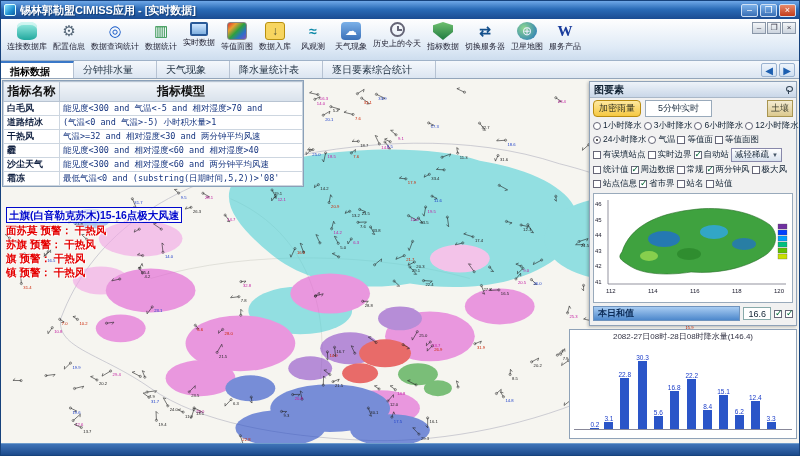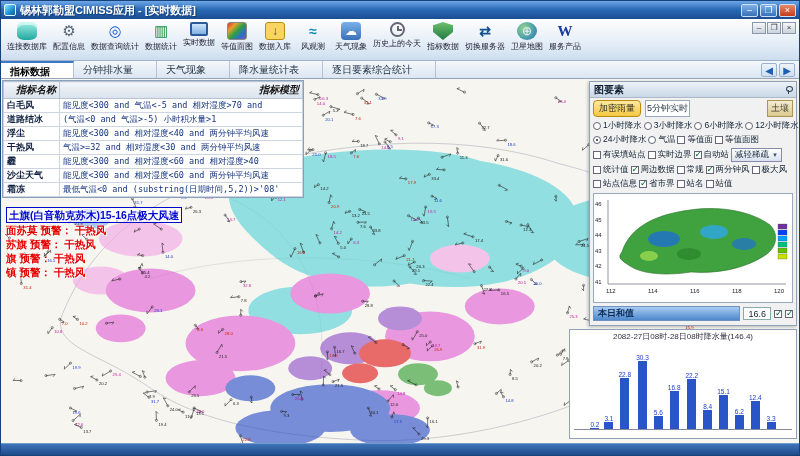--- a/index.html
+++ b/index.html
@@ -59,22 +59,22 @@
                border:1px solid #9ab2d0; background:linear-gradient(#eef4fb,#cfdff1); border-radius:2px; }
 
   
   .content { position:relative; flex:1; background:#f4f3ee; overflow:hidden; }
   #map-svg { position:absolute; inset:0; z-index:0; }
 
   
   .left-panel { position:absolute; left:1px; top:1px; width:302px; background:#fff;
                 border:1px solid #8aa0b8; z-index:2; font-size:9px; }
   .ind-table { width:100%; border-collapse:collapse; table-layout:fixed; }
-  .ind-table th { background:linear-gradient(#f2f5f9,#d9e2ec); border:1px solid #b8c4d2; font-size:10px;
-                  text-align:right; padding:1px 3px; color:#111;font-style:italic; }
+  .ind-table th { background:linear-gradient(#f2f5f9,#d9e2ec); border:1px solid #b8c4d2; font-size:12px;
+                  text-align:center; padding:1px 3px; color:#111; }
   .ind-table td { border:1px solid #cdd6e0; padding:0 3px; height:14px; white-space:nowrap; overflow:hidden; }
   .c-name { width:56px; font-weight:bold; color:#102040; }
   .c-model { font-family:"DejaVu Sans Mono",monospace; font-size:8.5px; color:#15347f; }
 
   
   .alerts { position:absolute; left:5px; top:128px; z-index:2; font-size:10.5px; line-height:14px;
             font-weight:bold; }
   .alert-line { text-shadow:0 0 2px #fff, 0 0 2px #fff, 1px 1px 1px #fff; white-space:nowrap; }
   .alert-line.blue { color:#0008cc; border:1px solid #0008cc; display:inline-block; padding:0 2px;
                      background:rgba(255,255,255,.55); }
@@ -84,21 +84,21 @@
   .right-panel { position:absolute; right:2px; top:2px; width:208px; z-index:3;
                  background:#f1f1f1; border:1px solid #8fa2b8; box-shadow:-1px 1px 3px rgba(0,0,0,.25); }
   .rp-header { height:16px; background:linear-gradient(#eef3f9,#c9d7e8); border-bottom:1px solid #aab8c8;
                display:flex; align-items:center; padding:0 4px; font-size:10px; font-weight:bold; color:#123; }
   .pin { margin-left:auto; width:7px; height:7px; position:relative; }
   .pin::before { content:""; position:absolute; left:1px; top:0; width:5px; height:4px; border:1px solid #345; border-radius:50%; }
   .pin::after { content:""; position:absolute; left:3px; top:4px; width:1px; height:4px; background:#345; }
   .rp-top { display:flex; align-items:center; gap:4px; padding:2px 3px; font-size:9px; }
   .btn-accent { background:linear-gradient(#ffe9a0,#f5c842); border:1px solid #b98c10; padding:1px 5px;
                 font-size:9px; color:#332; border-radius:4px; }
-  .fivemin { border:1px solid #9ab; background:#fff; padding:1px 1px; font-size:9px; color:#234; }
+  .fivemin { border:1px solid #9ab; background:#fff; padding:1px 12px; font-size:9px; color:#234; }
   .soil-tab { margin-left:auto; background:linear-gradient(#f4ecd2,#dcc98e); border:1px solid #a89550;
               padding:1px 3px; font-size:9px; color:#443; }
   .rp-row { display:flex; align-items:center; gap:2px; padding:1px 3px; font-size:8.5px; color:#123;
             flex-wrap:nowrap; white-space:nowrap; }
   .opt { display:inline-flex; align-items:center; gap:2px; }
   .chk,.rad { display:inline-block; width:8px; height:8px; border:1px solid #667; background:#fff;
               position:relative; flex:0 0 8px; }
   .rad { border-radius:50%; }
   .rad.on::after { content:""; position:absolute; inset:2px; background:#222; border-radius:50%; }
   .chk.on::after { content:"✓"; position:absolute; top:-3px; left:0px; font-size:9px; color:#063; }
@@ -1198,24 +1198,20 @@
         <tbody id="ind-rows">
             <tr>
               <td class="c-name">白毛风</td>
               <td class="c-model">能见度&lt;300 and 气温&lt;-5 and 相对湿度&gt;70 and</td>
             </tr>
             <tr>
               <td class="c-name">道路结冰</td>
               <td class="c-model">(气温&lt;0 and 气温&gt;-5) 小时积水量&gt;1</td>
             </tr>
             <tr>
-              <td class="c-name">浮尘</td>
-              <td class="c-model">能见度&lt;300 and 相对湿度&lt;40 and 两分钟平均风速</td>
-            </tr>
-            <tr>
               <td class="c-name">干热风</td>
               <td class="c-model">气温&gt;=32 and 相对湿度&lt;30 and 两分钟平均风速</td>
             </tr>
             <tr>
               <td class="c-name">霾</td>
               <td class="c-model">能见度&lt;300 and 相对湿度&lt;60 and 相对湿度&gt;40</td>
             </tr>
             <tr>
               <td class="c-name">沙尘天气</td>
               <td class="c-model">能见度&lt;300 and 相对湿度&lt;60 and 两分钟平均风速</td>

